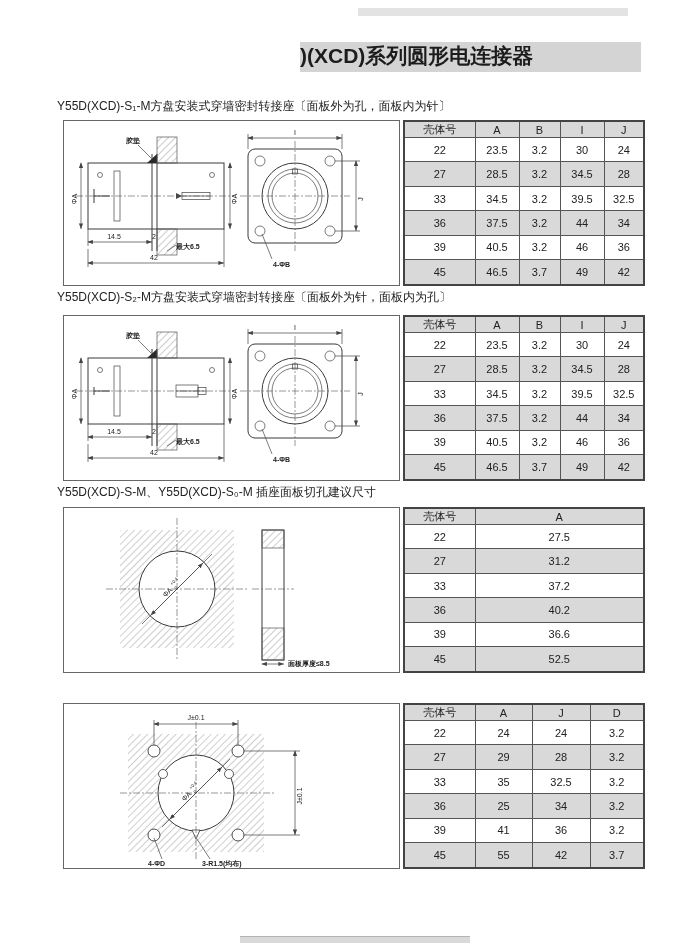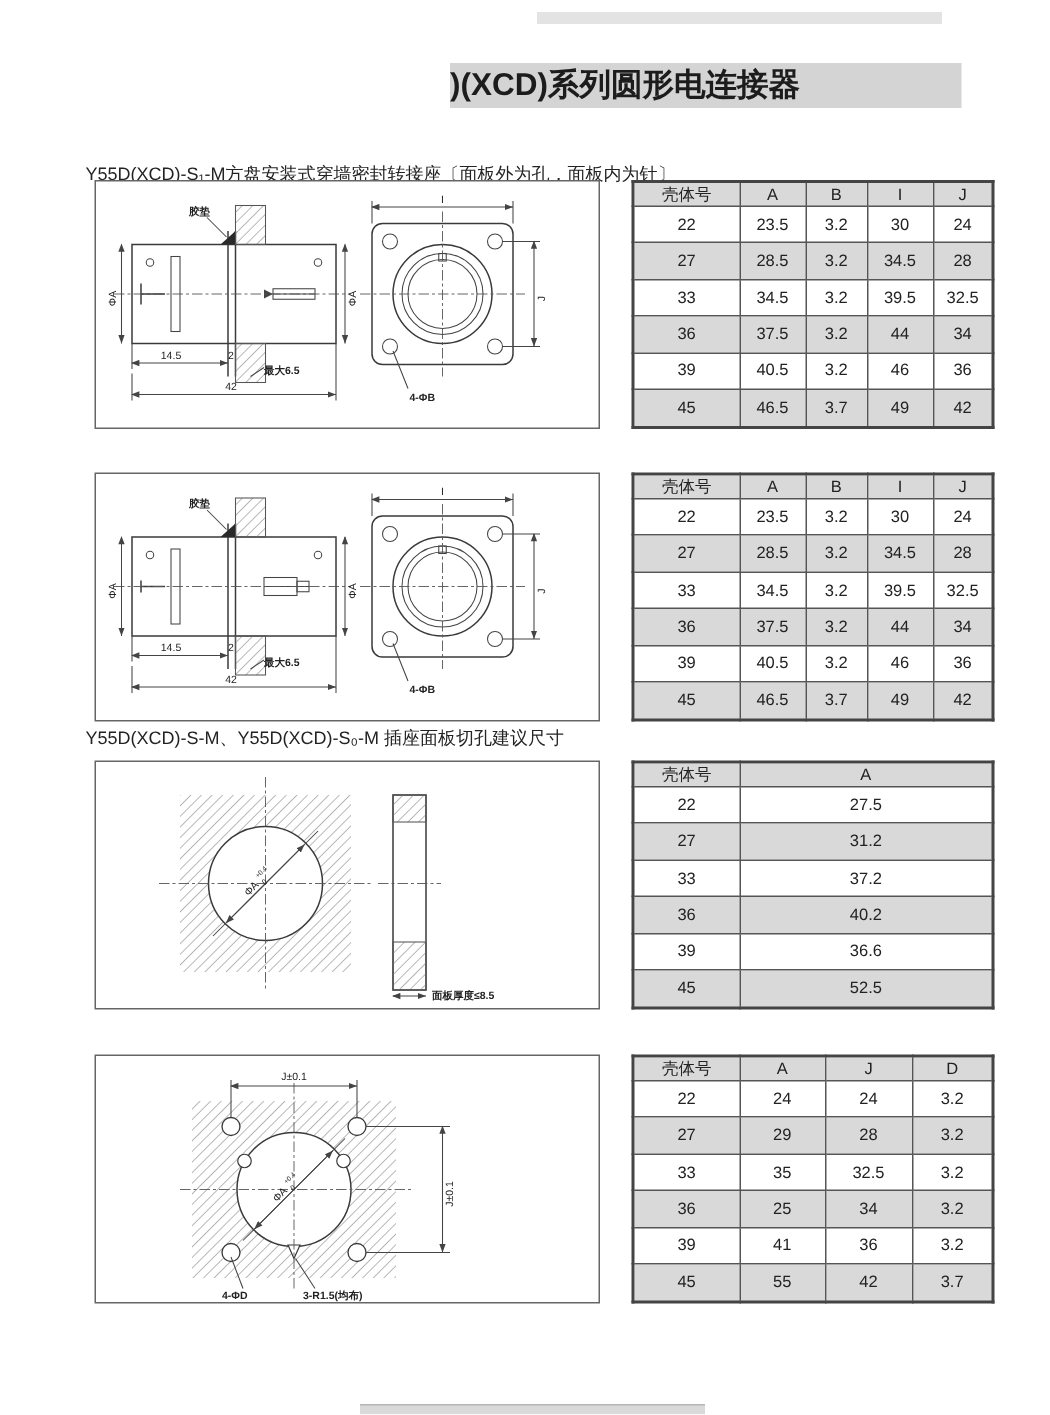--- a/index.html
+++ b/index.html
@@ -10,21 +10,21 @@
   }
   .top-strip { position:absolute; left:358px; top:8px; width:270px; height:8px; background:#e3e3e3; }
   .title-bar {
     position:absolute; left:300px; top:42px; width:341px; height:30px;
     background:#d4d4d4; display:flex; align-items:flex-start;
     font-size:21px; font-weight:bold; color:#1c1c1c; white-space:nowrap; overflow:hidden;
   }
   .sec-title { position:absolute; left:57px; font-size:12px; color:#232323; white-space:nowrap; }
   .sec-row { position:absolute; left:63px; display:flex; align-items:flex-start; }
   .draw-box { width:337px; height:166px; border:1px solid #666; background:#fff; position:relative; }
-  .tbl-wrap { margin-left:21px; }
+  .tbl-wrap { margin-left:3px; }
   table.dtable {
     border-collapse:collapse; table-layout:fixed; width:240px; height:166px;
     font-size:11px; color:#222; background:#fff; border:2px solid #444;
   }
   table.dtable th, table.dtable td {
     border:1px solid #555; text-align:center; vertical-align:middle;
     font-weight:normal; padding:0; overflow:hidden; white-space:nowrap;
   }
   table.dtable thead tr { background:#d9d9d9; }
   table.dtable tbody tr:nth-child(even) { background:#d9d9d9; }
@@ -48,21 +48,21 @@
 <body>
 
 <div class="page">
 
   <div class="top-strip"></div>
 
   <div class="title-bar">
     <span>)(XCD)系列圆形电连接器</span>
   </div>
 
-  <div class="sec-title" style="top:108px;">Y55D(XCD)-S₁-M方盘安装式穿墙密封转接座〔面板外为孔，面板内为针〕</div>
+  <div class="sec-title" style="top:98px;">Y55D(XCD)-S₁-M方盘安装式穿墙密封转接座〔面板外为孔，面板内为针〕</div>
   <div class="sec-row" style="top:120px;">
     <div class="draw-box">
       <svg width="337" height="164" viewBox="0 0 337 164">
         <defs>
           <pattern id="h1" width="5" height="5" patternUnits="userSpaceOnUse" patternTransform="rotate(45)">
             <line x1="0" y1="0" x2="0" y2="5" stroke="#888" stroke-width="0.8"></line>
           </pattern>
           <marker id="ae1" orient="auto" markerWidth="9" markerHeight="8" refX="8" refY="3">
               <path d="M0,0 L8,3 L0,6 Z" fill="#444"></path>
             </marker>
@@ -189,20 +189,21 @@
               <td>46.5</td>
               <td>3.7</td>
               <td>49</td>
               <td>42</td>
             </tr>
           </tbody>
         </table>
     </div>
   </div>
 
+  <div class="sec-title" style="top:289px;">Y55D(XCD)-S₂-M方盘安装式穿墙密封转接座〔面板外为针，面板内为孔〕</div>
   <div class="sec-row" style="top:315px;">
     <div class="draw-box">
       <svg width="337" height="164" viewBox="0 0 337 164">
         <defs>
           <pattern id="h2" width="5" height="5" patternUnits="userSpaceOnUse" patternTransform="rotate(45)">
             <line x1="0" y1="0" x2="0" y2="5" stroke="#888" stroke-width="0.8"></line>
           </pattern>
           <marker id="ae2" orient="auto" markerWidth="9" markerHeight="8" refX="8" refY="3">
               <path d="M0,0 L8,3 L0,6 Z" fill="#444"></path>
             </marker>

